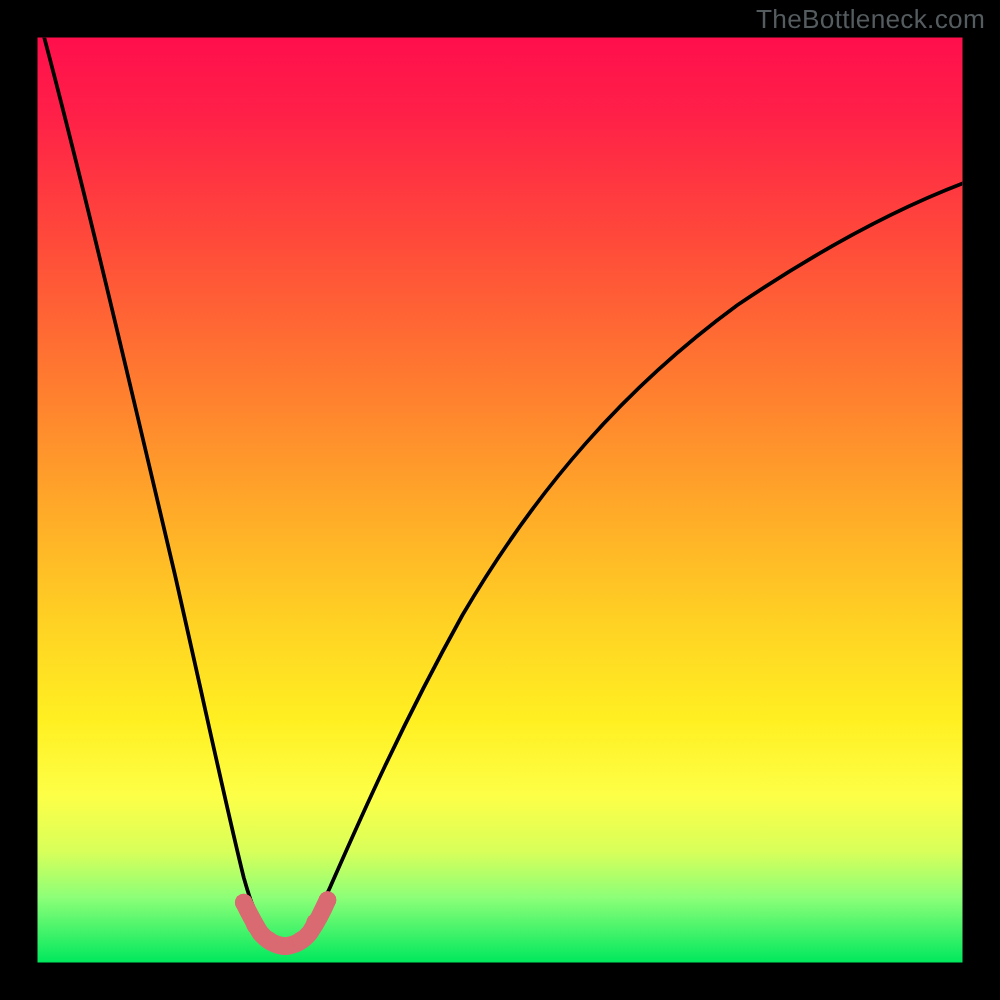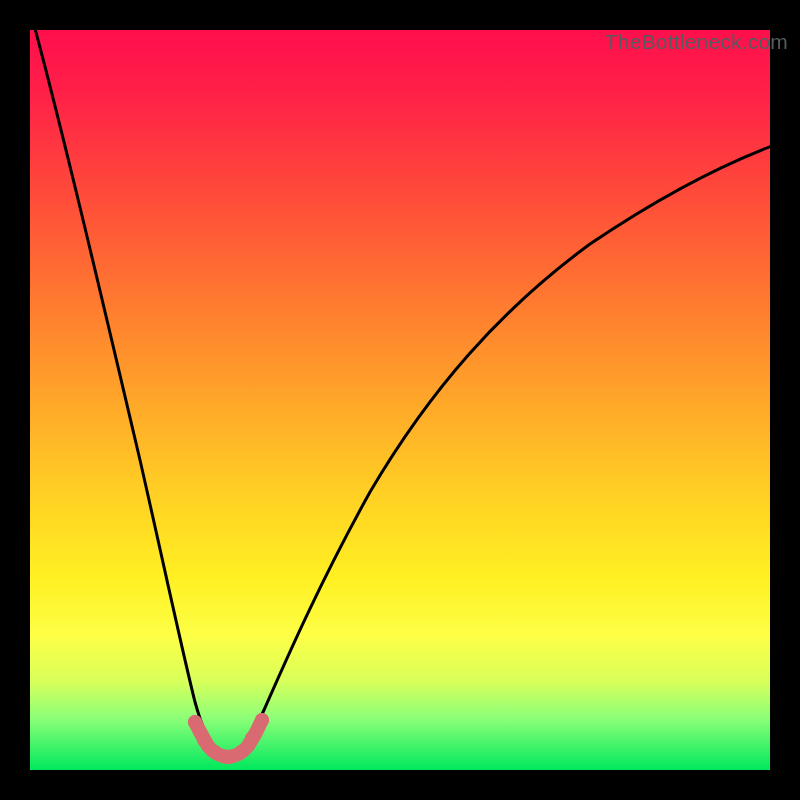--- a/index.html
+++ b/index.html
@@ -43,21 +43,20 @@
   }
   .watermark {
     position: absolute;
     top: 4px;
     right: 12px;
     color: #555c5f;
     font-size: 21px;
     font-weight: 500;
     letter-spacing: 0.2px;
     user-select: none;
-    margin-top: 26px;
   }
   svg {
     position: absolute;
     left: 0;
     top: 0;
   }
 </style>
 </head>
 <body>
 

